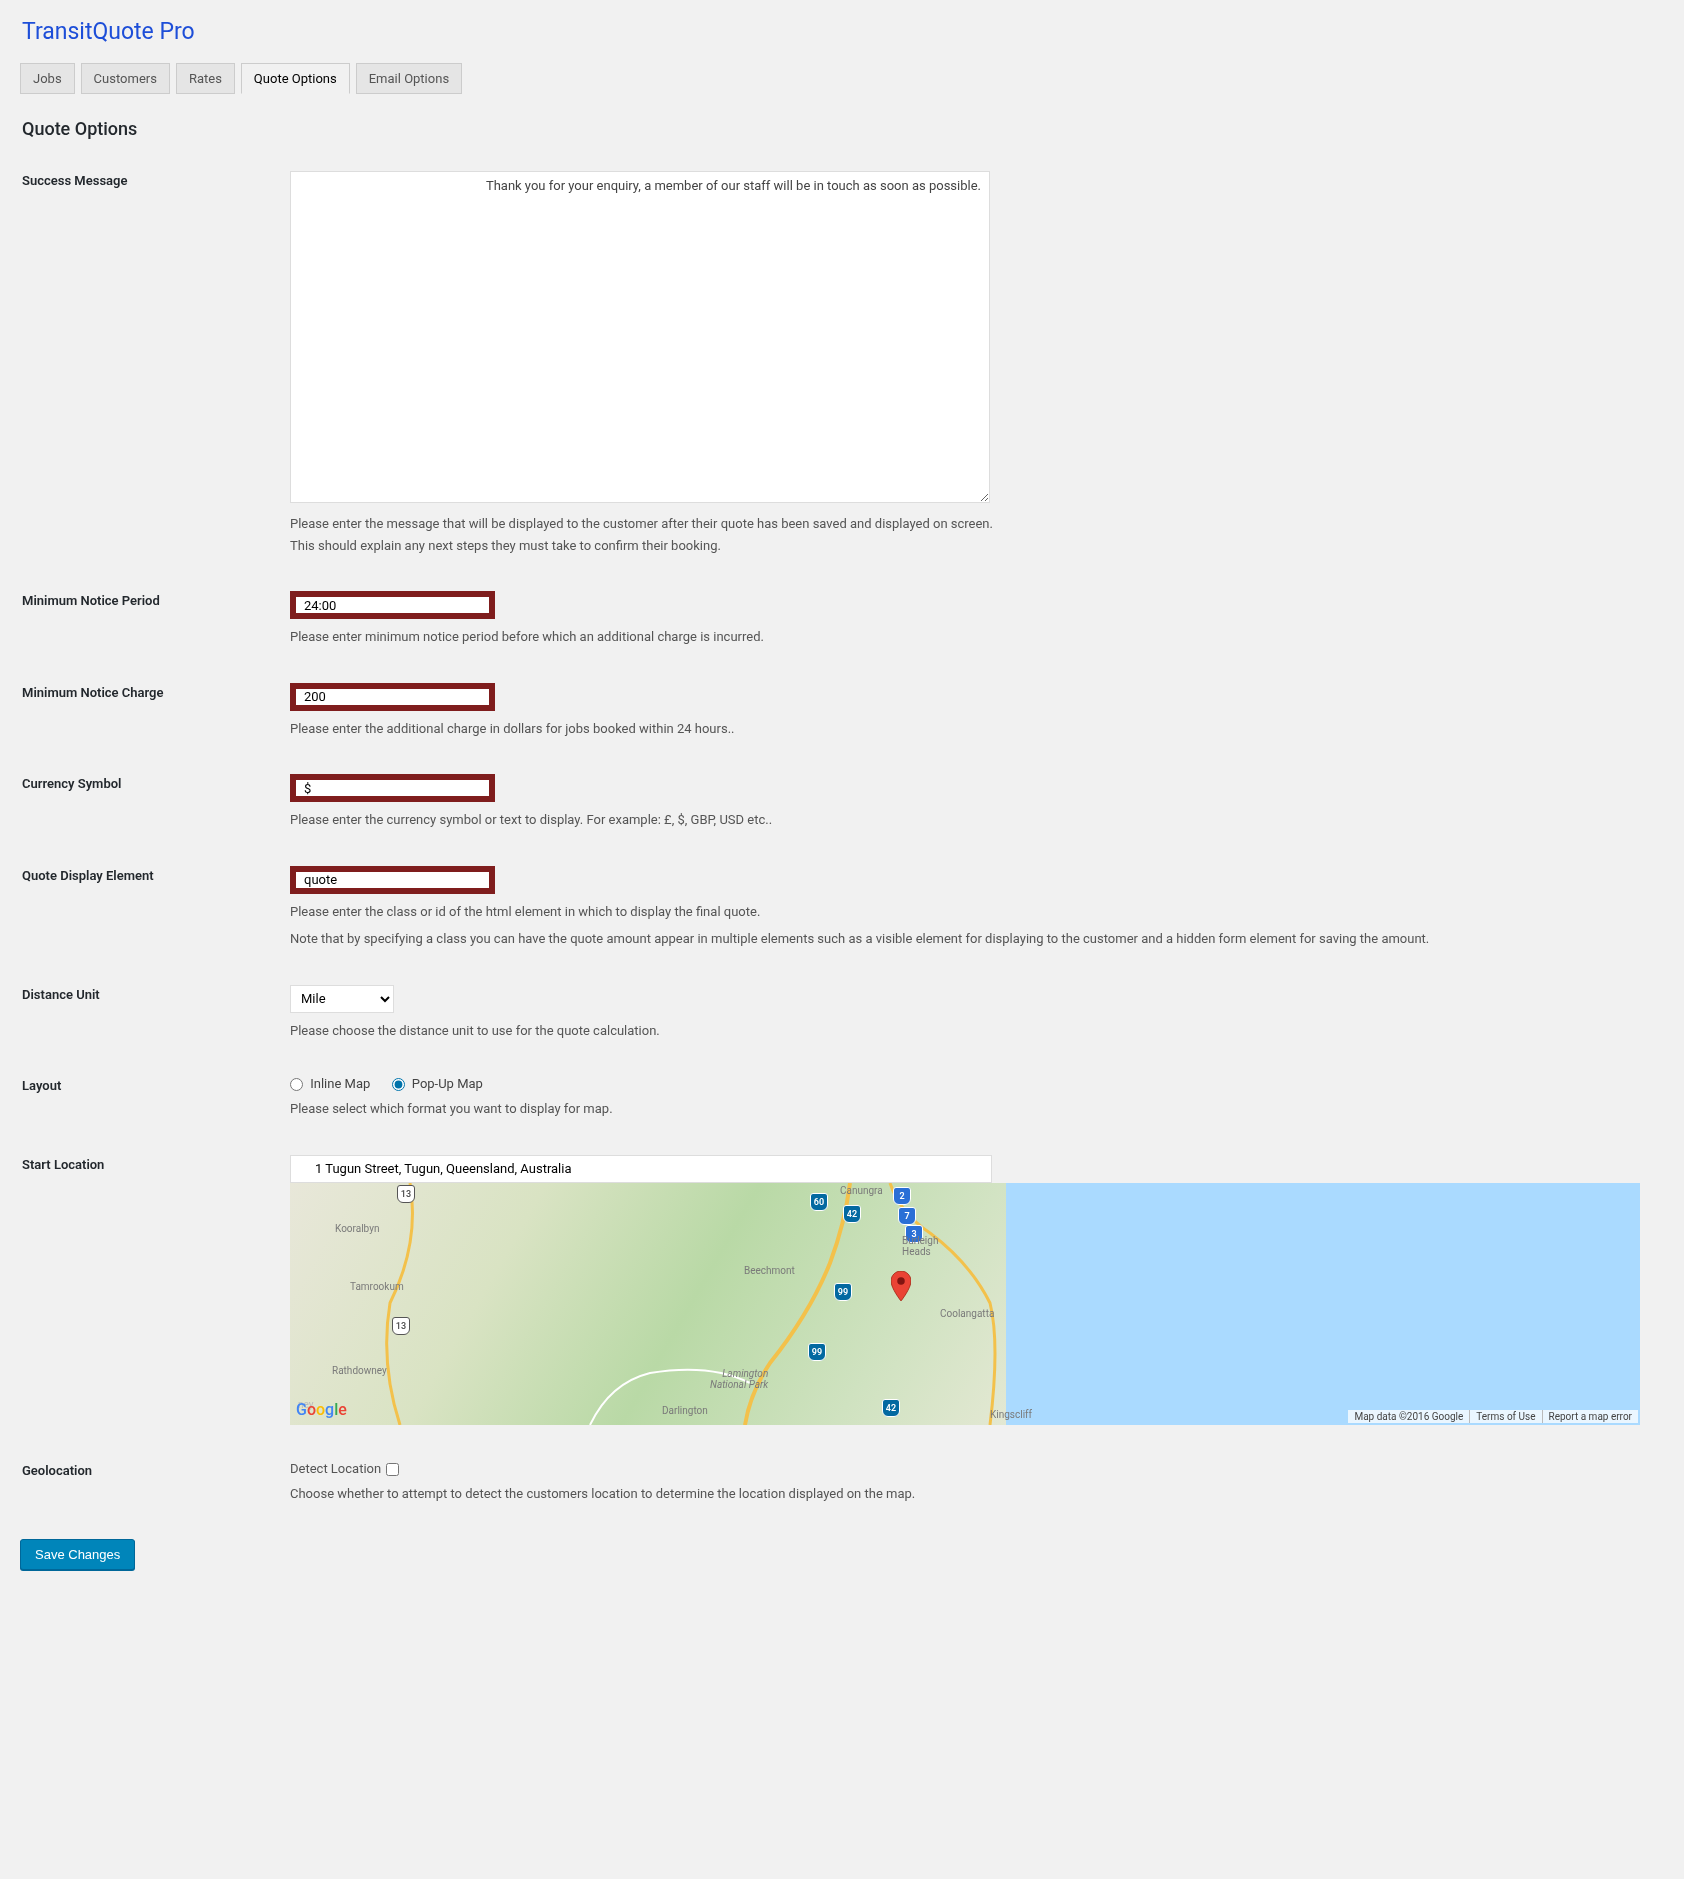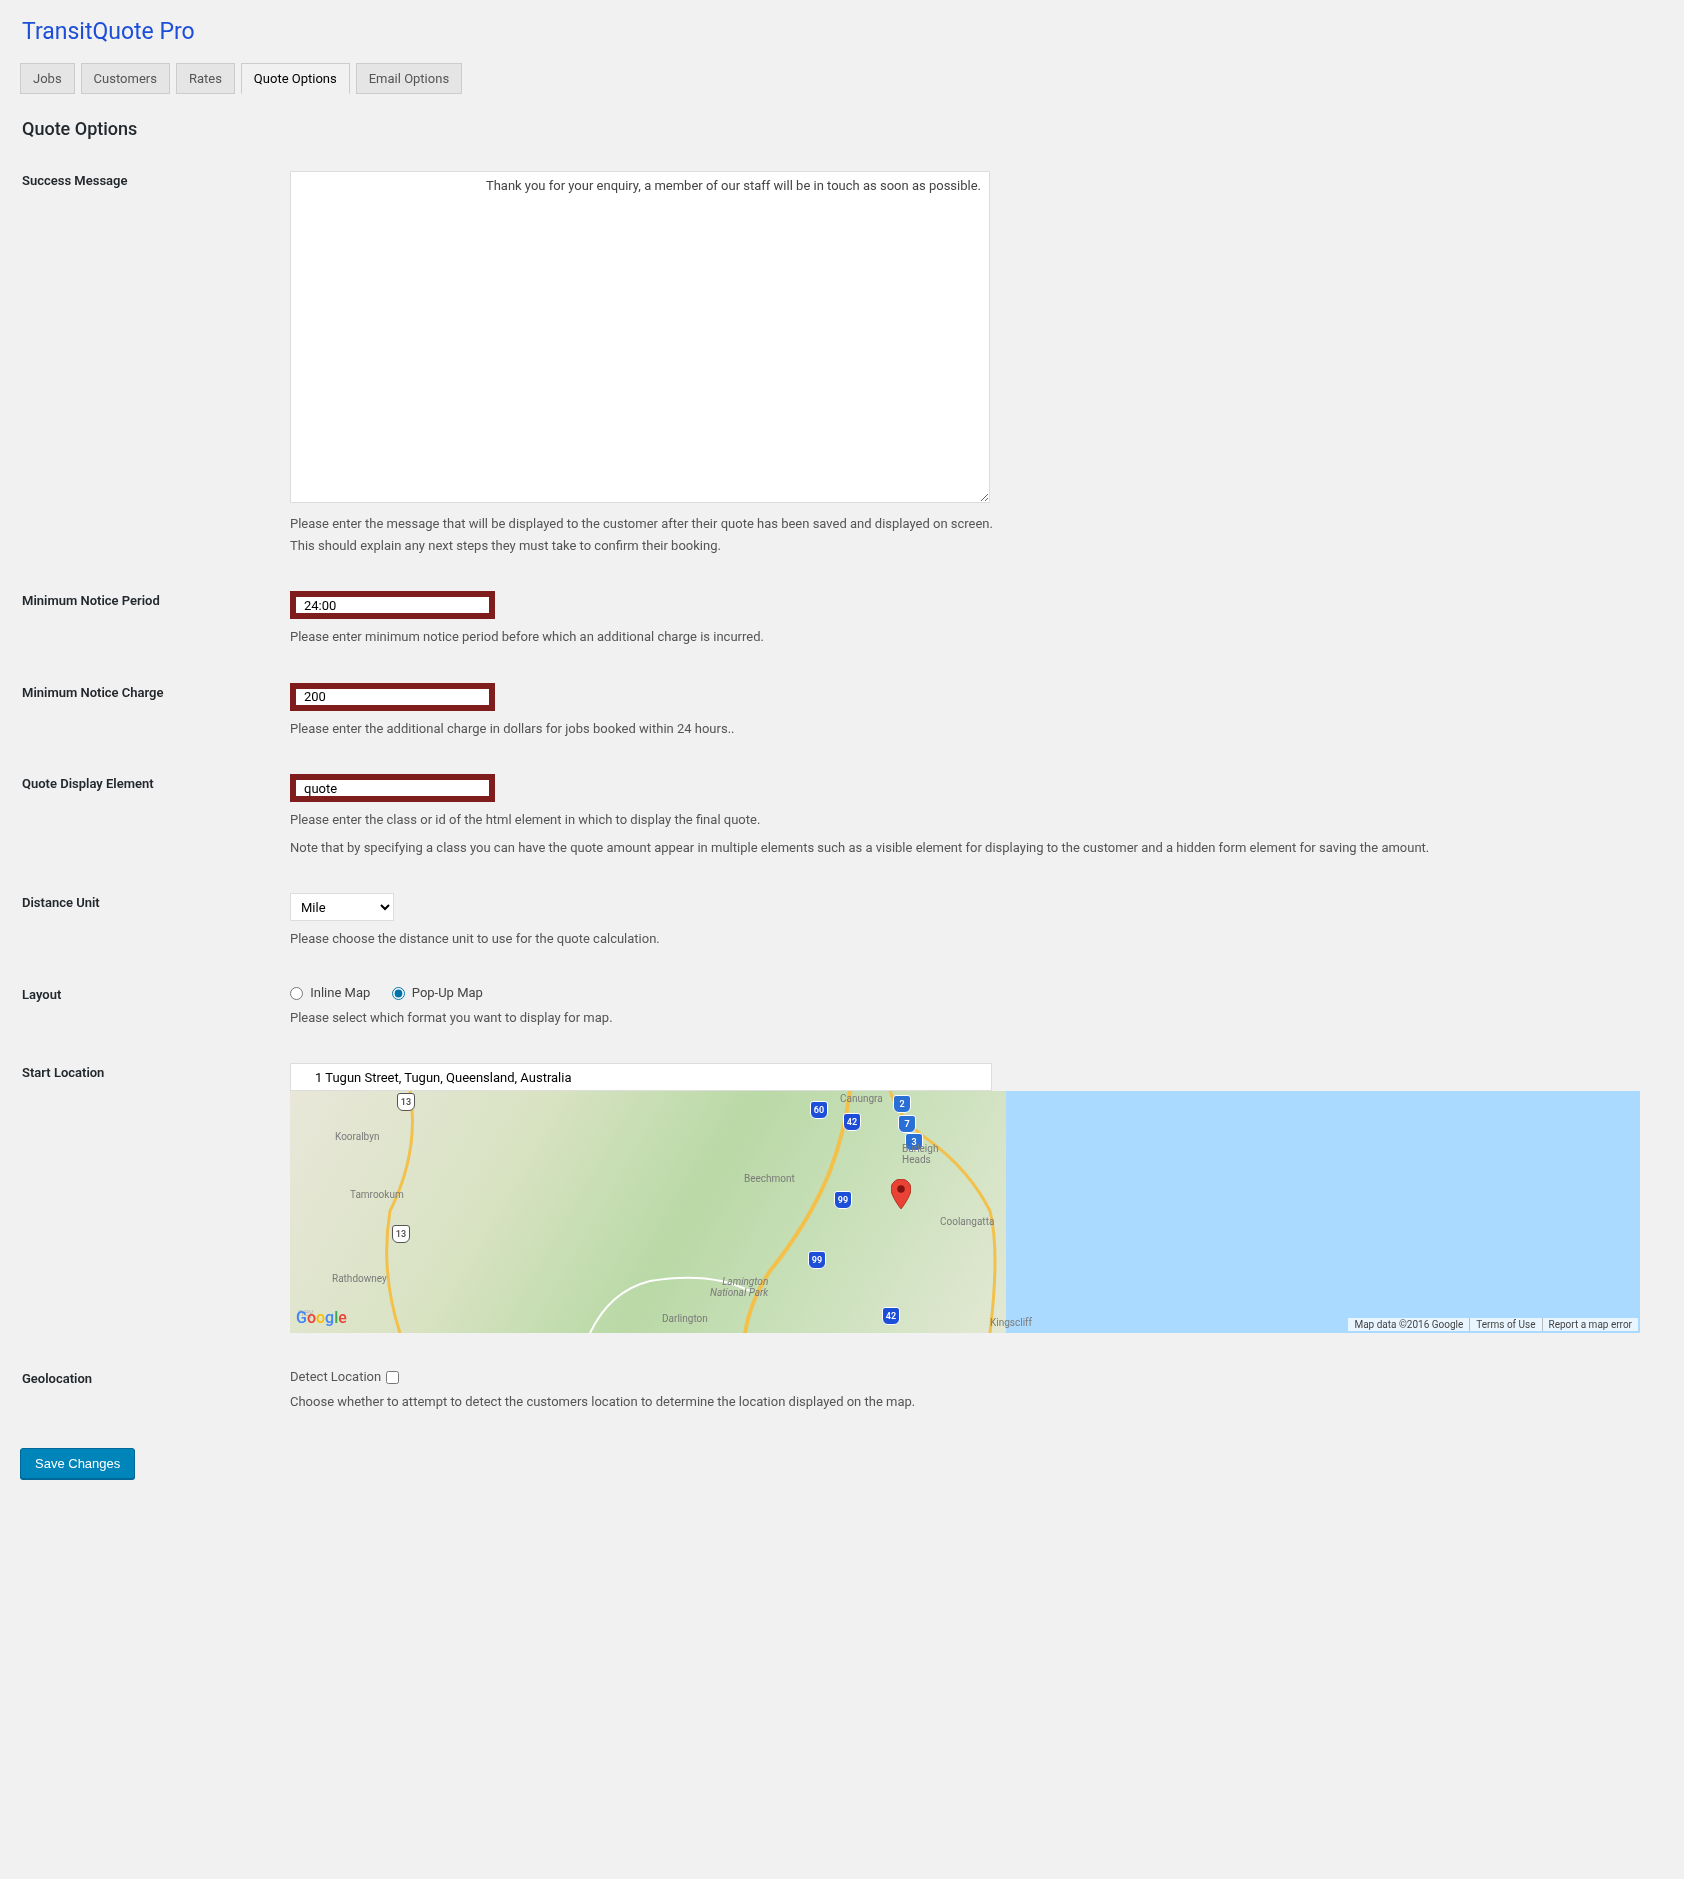--- a/index.html
+++ b/index.html
@@ -193,21 +193,21 @@
     color: #fff;
     padding: 7px 14px;
     font-size: 13px;
     border-radius: 3px;
     cursor: pointer;
     box-shadow: 0 1px 0 #006799;
   }
   .shield {
     position:absolute;
     width:18px; height:18px;
-    background:#1d4ed8;
+    background:#0369a1;
     color:#fff;
     font-size:9px;
     font-weight:600;
     border-radius:3px 3px 6px 6px;
     display:flex;
     align-items:center;
     justify-content:center;
     border:1px solid #fff;
   }
 </style>
@@ -247,20 +247,27 @@
   </tr>
 
   <tr>
     <th>Minimum Notice Charge</th>
     <td>
       <input type="text" class="small" value="200" style="">
       <span class="desc">Please enter the additional charge in dollars for jobs booked within 24 hours..</span>
     </td>
   </tr>
 
+  <tr>
+    <th>Currency Symbol</th>
+    <td>
+      <input type="text" class="small" value="$" style="">
+      <span class="desc">Please enter the currency symbol or text to display. For example: £, $, GBP, USD etc..</span>
+    </td>
+  </tr>
 
   <tr>
     <th>Quote Display Element</th>
     <td>
       <input type="text" class="small" value="quote" style="">
       <span class="desc">Please enter the class or id of the html element in which to display the final quote.</span>
       <span class="desc">Note that by specifying a class you can have the quote amount appear in multiple elements such as a visible element for displaying to the customer and a hidden form element for saving the amount.</span>
     </td>
   </tr>
 

